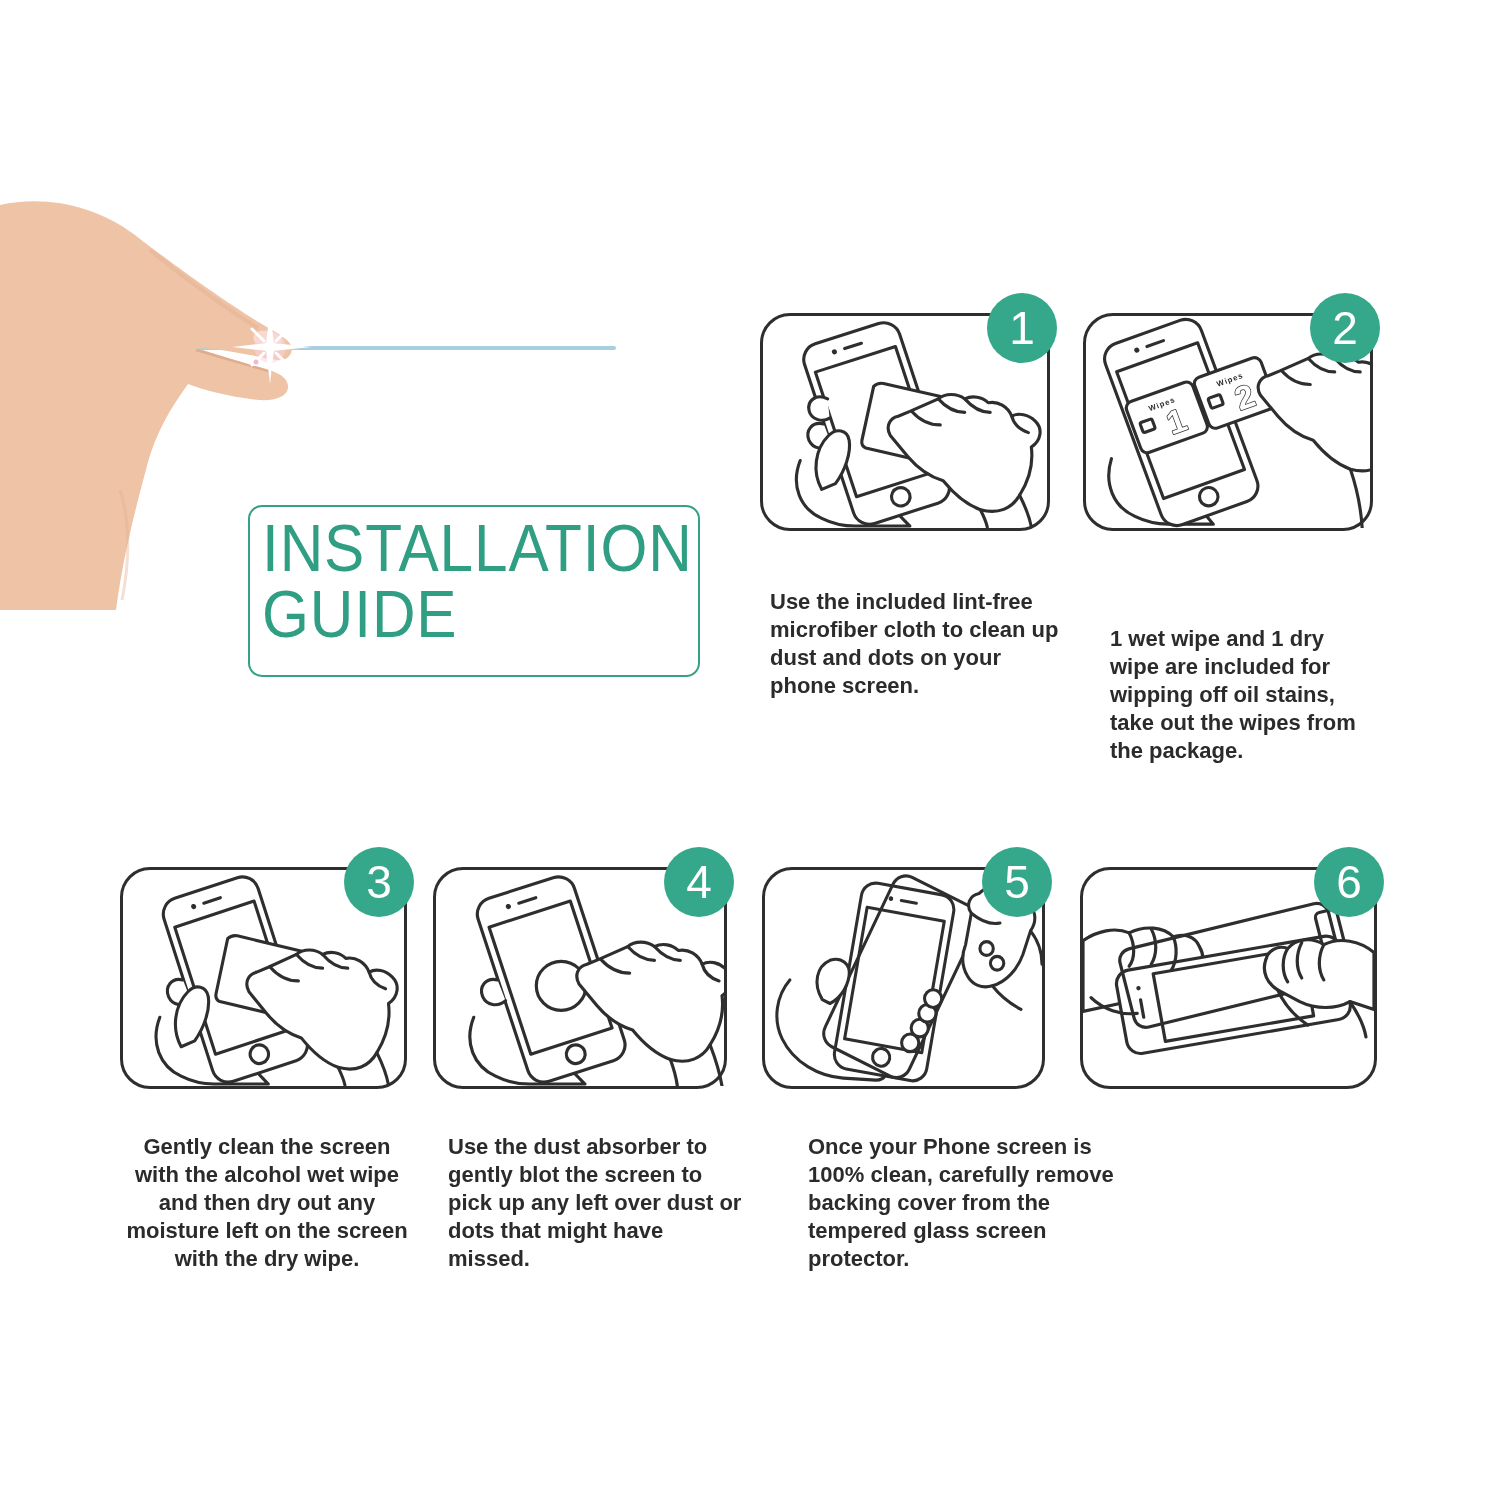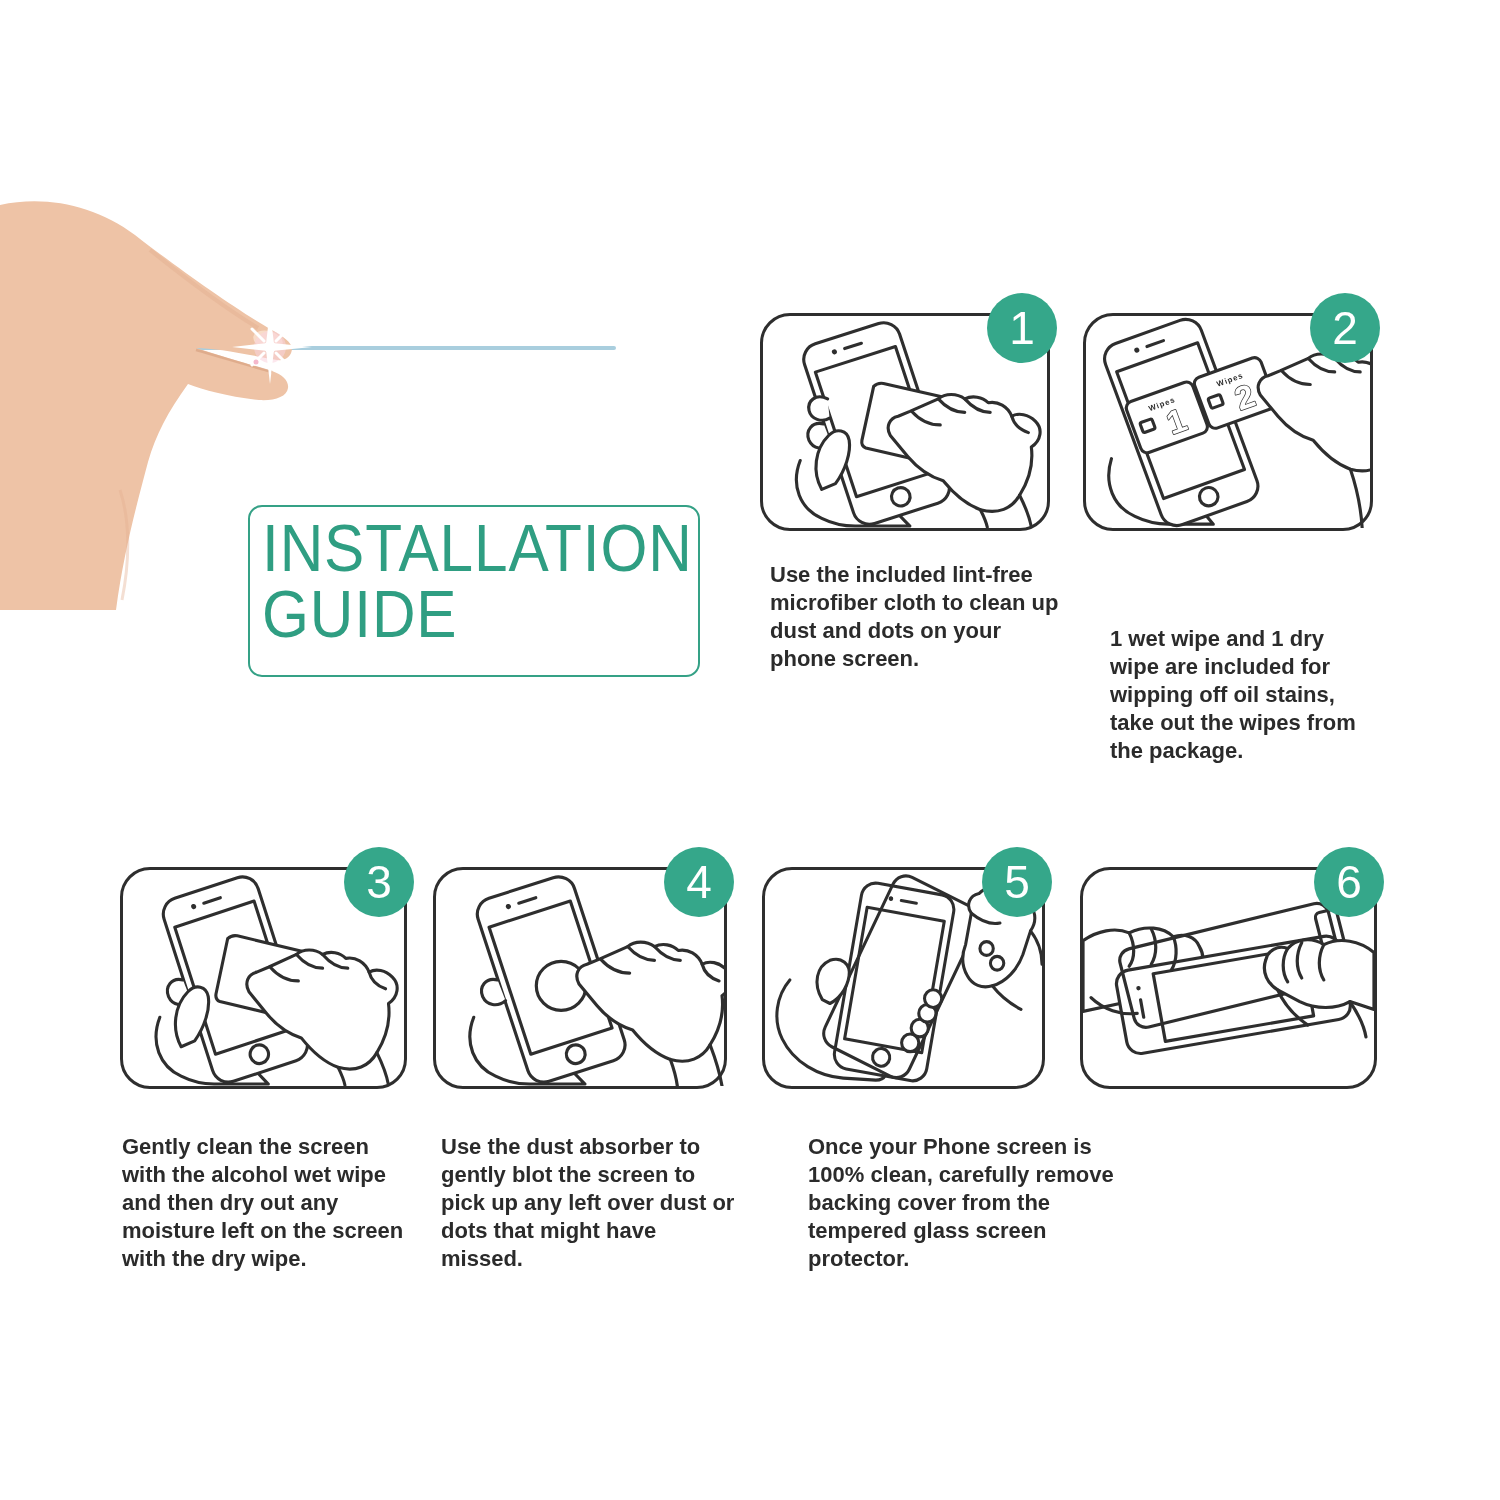--- a/index.html
+++ b/index.html
@@ -29,24 +29,24 @@
   }
   .ibox svg{position:absolute;left:0;top:0;width:100%;height:100%;}
   .badge{
     position:absolute;top:-23px;right:-10px;width:70px;height:70px;border-radius:50%;
     background:#35a78a;display:flex;align-items:center;justify-content:center;
   }
   .badge span{color:#fff;font-size:46px;font-weight:400;line-height:70px;}
   .caption{
     position:absolute;color:#2b2b2b;font-size:22px;line-height:28px;font-weight:bold;
   }
-  .s1{left:760px;top:313px;} .s1 .ibox{width:290px;height:218px;} .s1 .caption{top:248px;left:10px;width:300px;}
+  .s1{left:760px;top:313px;} .s1 .ibox{width:290px;height:218px;} .s1 .caption{top:275px;left:10px;width:300px;}
   .s2{left:1083px;top:313px;} .s2 .ibox{width:290px;height:218px;} .s2 .caption{top:264px;left:27px;width:262px;margin-top:48px;}
-  .s3{left:120px;top:867px;} .s3 .ibox{width:287px;height:222px;} .s3 .caption{top:266px;left:2px;width:290px;}
-  .s4{left:433px;top:867px;} .s4 .ibox{width:294px;height:222px;} .s4 .caption{top:266px;left:8px;width:300px;}
+  .s3{left:120px;top:867px;} .s3 .ibox{width:287px;height:222px;} .s3 .caption{top:266px;left:2px;width:290px;text-align:center;}
+  .s4{left:433px;top:867px;} .s4 .ibox{width:294px;height:222px;} .s4 .caption{top:266px;left:15px;width:300px;}
   .s5{left:762px;top:867px;} .s5 .ibox{width:283px;height:222px;} .s5 .caption{top:266px;left:2px;width:330px;margin-left:44px;}
   .s6{left:1080px;top:867px;} .s6 .ibox{width:297px;height:222px;} .s6 .caption{top:266px;left:12px;width:318px;}
   
   .lw{stroke:#2e2e2e;stroke-width:3.2;fill:none;stroke-linecap:round;stroke-linejoin:round;}
   .wf{fill:#ffffff;}
   .nf{fill:#ffffff;}
   .nf0{fill:none;}
   .dot{fill:#2e2e2e;stroke:none;}
   .pk{font-family:"Liberation Sans",sans-serif;font-size:34px;font-weight:bold;fill:#fff;
       stroke:#2e2e2e;stroke-width:1.5px;text-anchor:middle;paint-order:stroke;}

